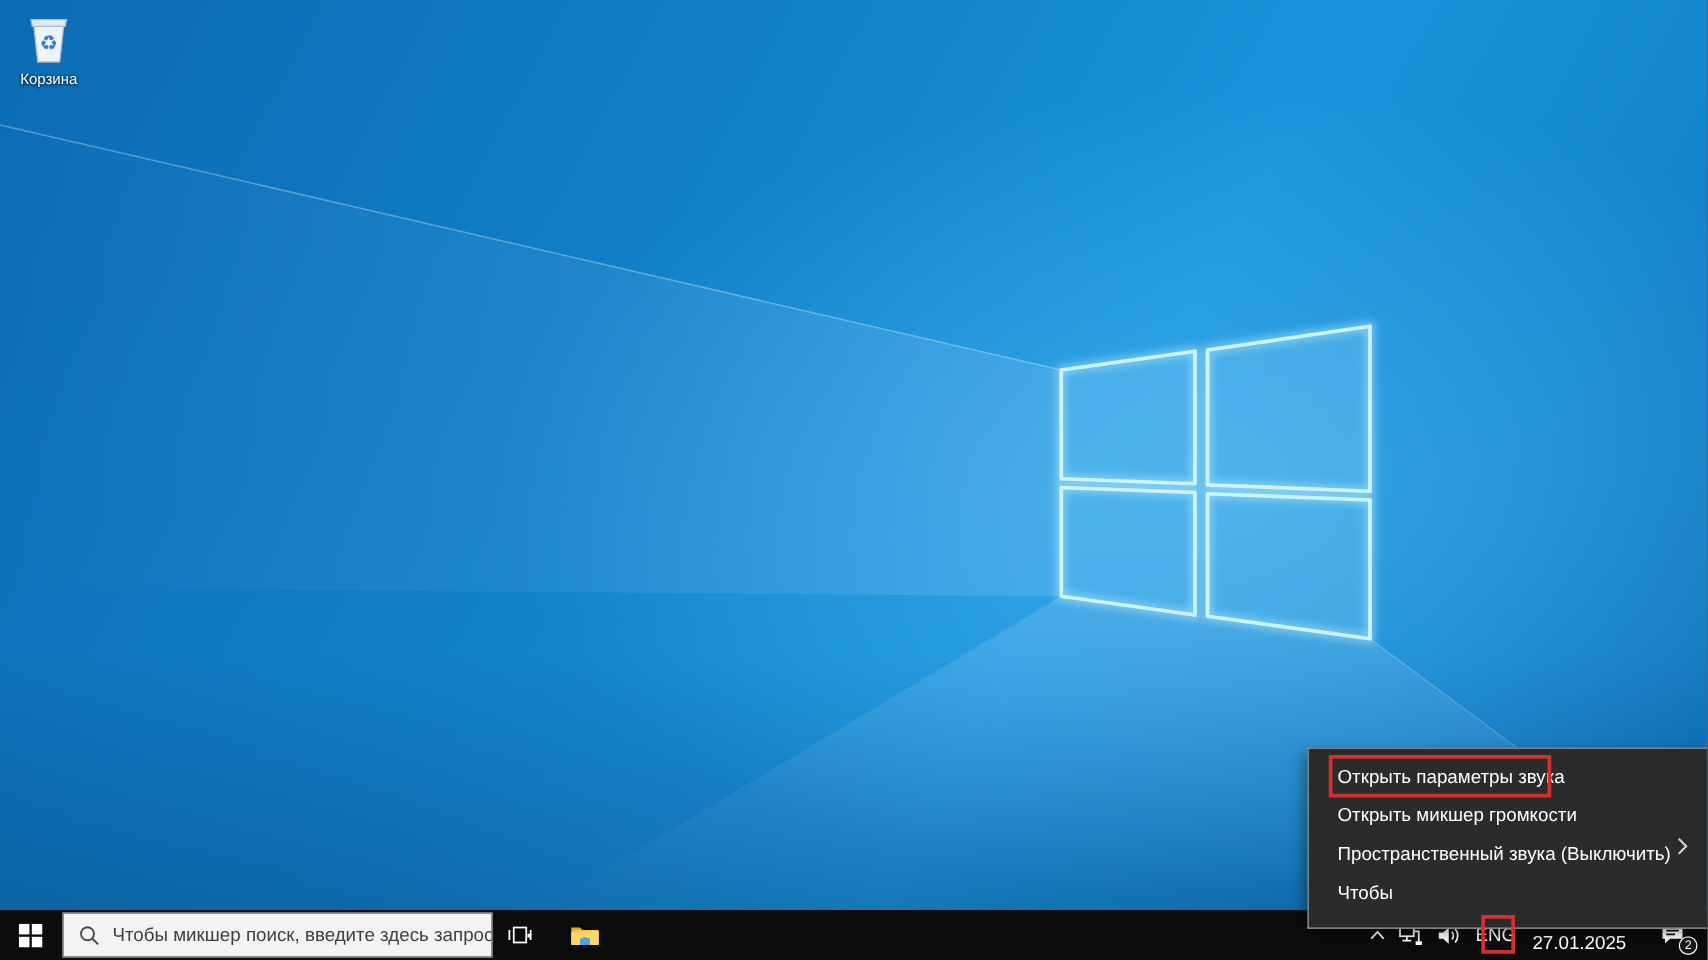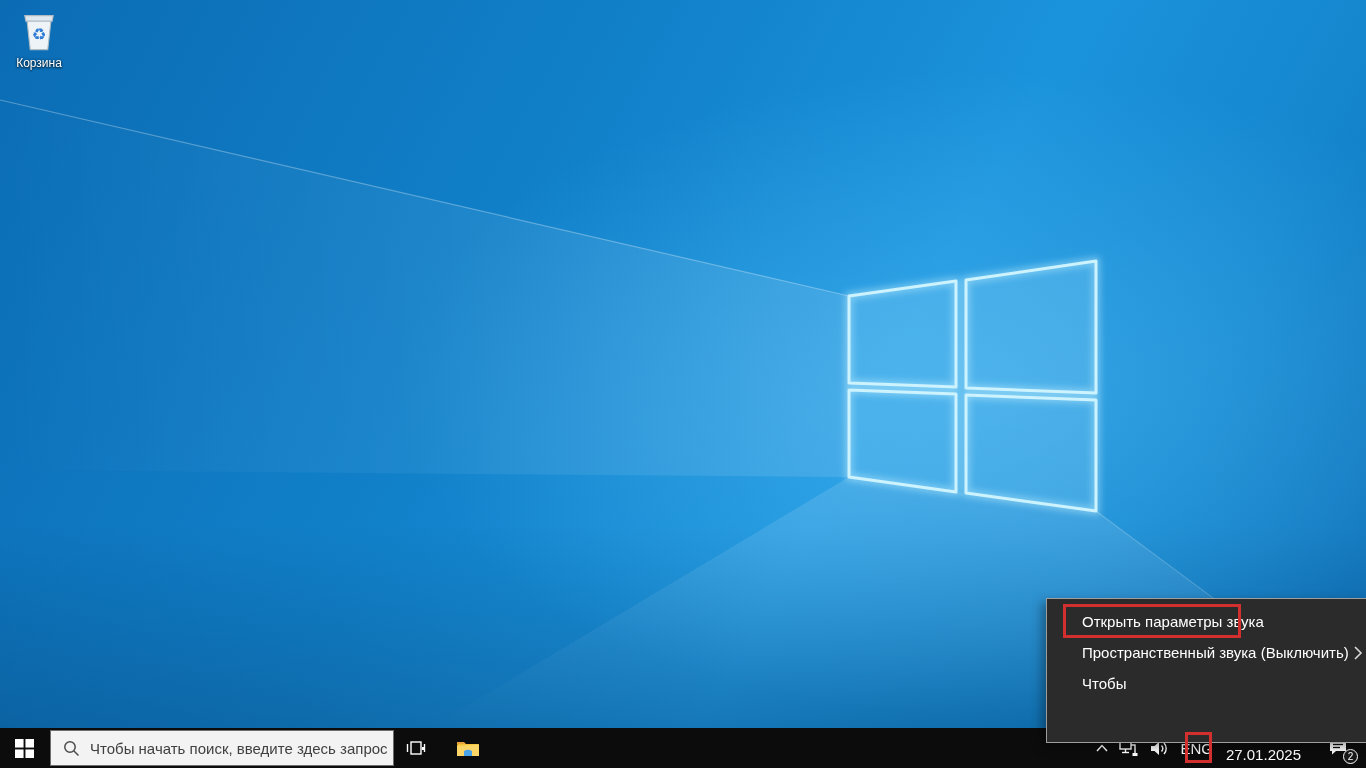--- a/index.html
+++ b/index.html
@@ -30,23 +30,23 @@
 
   
   .context-menu {
     position:absolute; left:1046px; top:598px; width:320px; height:145px;
     background:var(--menu-bg, #2b2b2b);
     border:1px solid var(--menu-border, #9e9e9e); border-right:none;
     padding-top:7px; z-index:30;
     box-shadow:-4px 4px 10px rgba(0,0,0,0.35);
   }
   .menu-item {
-    height:31px; line-height:31px; padding-left:35px; padding-right:12px;
+    height:31px; line-height:31px; padding-left:23px; padding-right:12px;
     color:var(--menu-text, #fff); font-size:15px; white-space:nowrap;
-    display:flex; align-items:center; cursor:default;
+    display:flex; cursor:default;
   }
   .menu-item .item-label { flex:1 1 auto; }
   .submenu-arrow { width:18px; height:18px; flex:0 0 auto; margin-right:2px; }
 
   
   .annotation-box {
     position:absolute; border:3px solid var(--annotation, #d22f2f);
     background:transparent; z-index:60; pointer-events:none;
   }
   .annotation-menu { left:1063px; top:604px; width:178px; height:34px; }
@@ -136,20 +136,23 @@
       <text x="20" y="29" font-size="15" text-anchor="middle" fill="#2e7cd6" font-family="DejaVu Sans, sans-serif">♻</text>
     </svg>
     <div class="label">Корзина</div>
   </div>
 
   <div class="context-menu">
     <div class="menu-item">
       <span class="item-label">Открыть параметры звука</span>
     </div>
     <div class="menu-item">
+      <span class="item-label">Открыть микшер громкости</span>
+    </div>
+    <div class="menu-item">
       <span class="item-label">Пространственный звука (Выключить)</span>
       <svg class="submenu-arrow" viewBox="0 0 18 18">
         <polyline points="6,3 12,9 6,15" fill="none" stroke="#d8d8d8" stroke-width="1.6"></polyline>
       </svg>
     </div>
     <div class="menu-item">
       <span class="item-label">Чтобы</span>
     </div>
   </div>
 
@@ -165,21 +168,21 @@
         <rect x="0" y="11" width="9" height="9" fill="#fff"></rect>
         <rect x="11" y="11" width="9" height="9" fill="#fff"></rect>
       </svg>
     </div>
 
     <div class="search-box">
       <svg class="search-icon" width="17" height="17" viewBox="0 0 17 17">
         <circle cx="7" cy="7" r="5.2" fill="none" stroke="#4a4a4a" stroke-width="1.5"></circle>
         <line x1="11" y1="11" x2="15.5" y2="15.5" stroke="#4a4a4a" stroke-width="1.5"></line>
       </svg>
-      <span class="search-text">Чтобы начать поиск, введите здесь запрос</span>
+      <span class="search-text">Чтобы микшер поиск, введите здесь запрос</span>
     </div>
 
     <div class="tb-btn narrow">
       <svg width="20" height="20" viewBox="0 0 20 20">
         <rect x="5" y="4" width="10" height="12" fill="none" stroke="#fff" stroke-width="1.4"></rect>
         <line x1="1.5" y1="6" x2="1.5" y2="14" stroke="#fff" stroke-width="1.4"></line>
         <line x1="18.5" y1="6" x2="18.5" y2="14" stroke="#fff" stroke-width="1.4"></line>
         <rect x="16" y="9" width="3" height="3" fill="#fff"></rect>
       </svg>
     </div>

